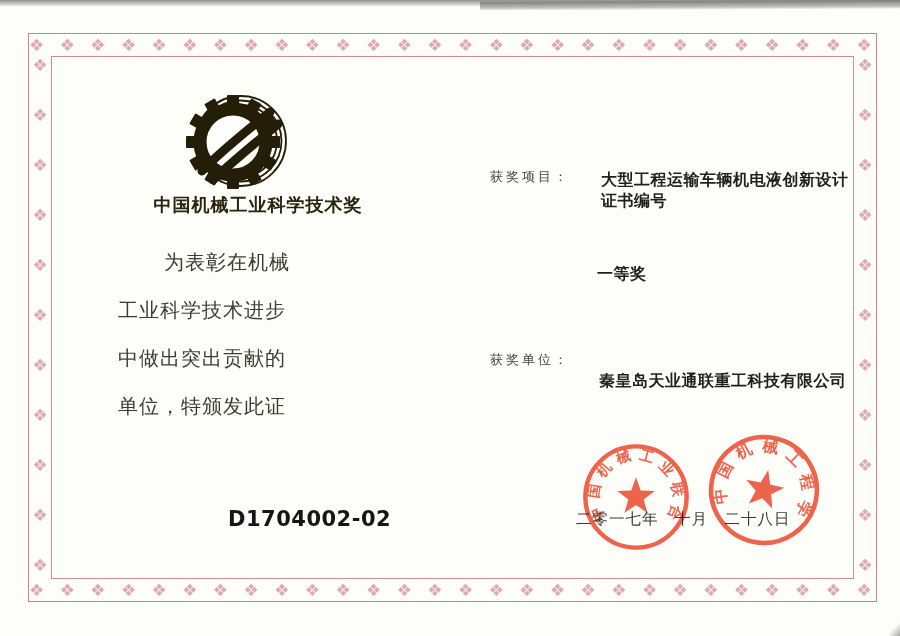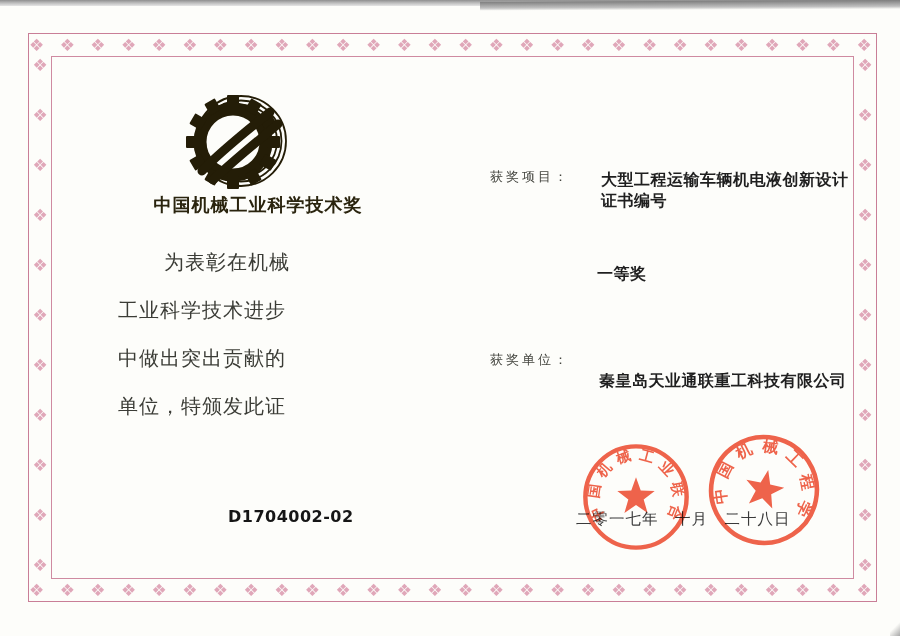--- a/index.html
+++ b/index.html
@@ -52,21 +52,21 @@
   .label-project { left:490px; top:168px; }
   .value-project-1 { left:601px; top:170px; }
   .value-project-2 { left:601px; top:191px; }
   .label-grade { left:490px; top:261px; }
   .value-grade { left:597px; top:264px; font-weight:bold; }
   .label-winner { left:490px; top:351px; }
   .value-winner { left:599px; top:354px;margin-top:17px; }
 
   
   .label-certno { left:121px; top:505px; }
-  .value-certno { left:228px; top:507px; font-size:16px; font-weight:bold; color:#161616; }
+  .value-certno { left:228px; top:507px; font-size:21px; font-weight:bold; color:#161616; }
 
   
   .date-line { position:absolute; left:576px; top:509px; font-size:15.5px; color:#3a3a3a;
     letter-spacing:1px; z-index:3; white-space:nowrap; }
 
   
   .seal { position:absolute; z-index:4; mix-blend-mode:multiply; opacity:0.92; }
   .seal-left { left:577px; top:438px; width:118px; height:118px; }
   .seal-right { left:703px; top:429px; width:122px; height:122px; transform:rotate(12deg); }
 </style>

